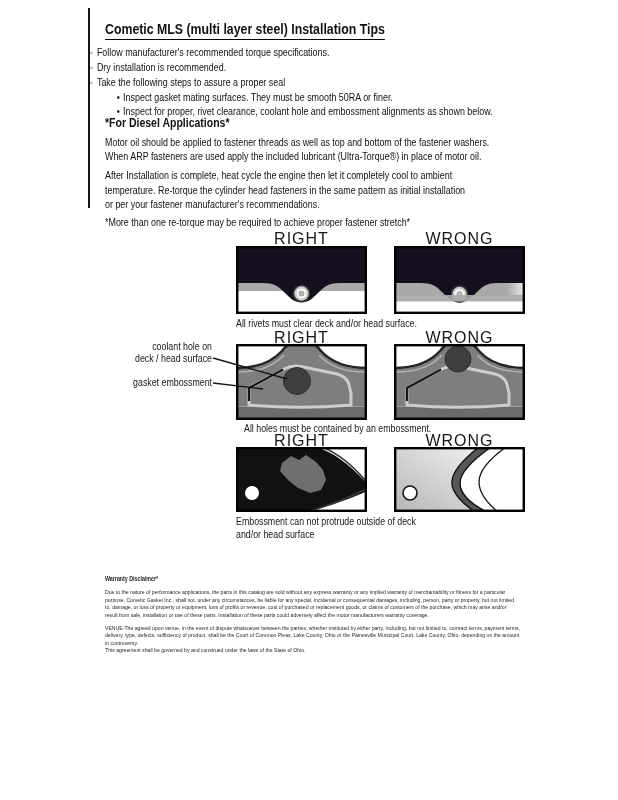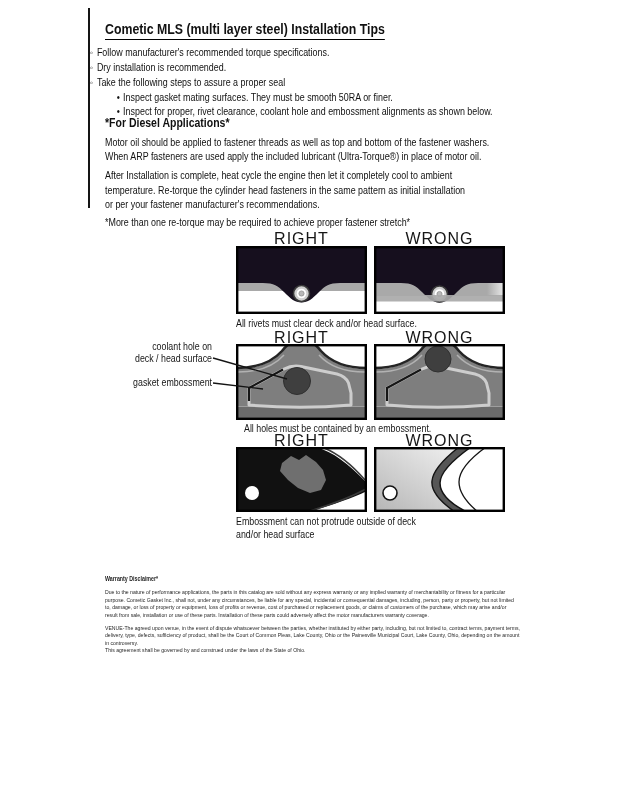--- a/index.html
+++ b/index.html
@@ -18,21 +18,21 @@
   .tips .sb::before{content:"•";margin-right:4px;}
   .diesel-h{left:105px;top:116px;font-size:12.5px;font-weight:700;white-space:nowrap;
             transform:scaleX(.84);transform-origin:0 0;}
   .bodyp{left:105px;font-size:11px;white-space:pre-line;width:620px;
          transform:scaleX(.81);transform-origin:0 0;}
   .p1{top:135px;line-height:14px;}
   .p2{top:168px;line-height:14.5px;}
   .note{top:215px;line-height:14px;}
   .hdr{width:131px;text-align:center;font-size:16px;letter-spacing:1px;color:#161616;}
   .h-r1{top:230px;} .h-r2{top:329px;} .h-r3{top:432px;}
-  .c1{left:236px;} .c2{left:374px;}
+  .c1{left:236px;} .c2{left:394px;}
   .dbox{width:131px;} .dbox svg{display:block;}
   .b-r1{top:246px;} .b-r2{top:344px;} .b-r3{top:447px;}
   .cap{font-size:10.5px;color:#161616;white-space:pre-line;
        transform:scaleX(.84);transform-origin:0 0;}
   .cap1{left:236px;top:317px;}
   .cap2{left:244px;top:422px;}
   .cap3{left:236px;top:515px;line-height:12.5px;}
   .lab{width:130px;font-size:10.5px;text-align:right;line-height:11.5px;color:#161616;
        white-space:pre-line;transform:scaleX(.84);transform-origin:100% 0;}
   .lab-cool{left:82px;top:341px;}

